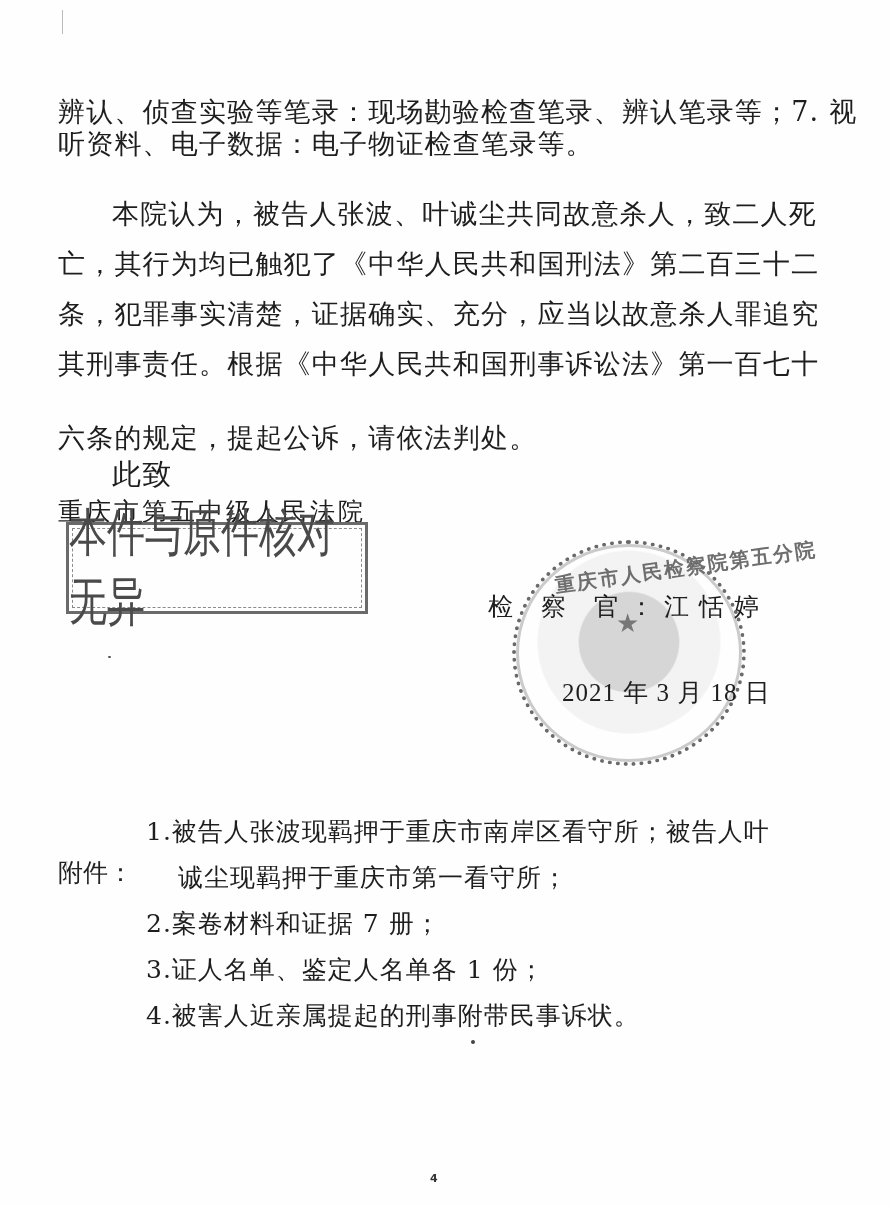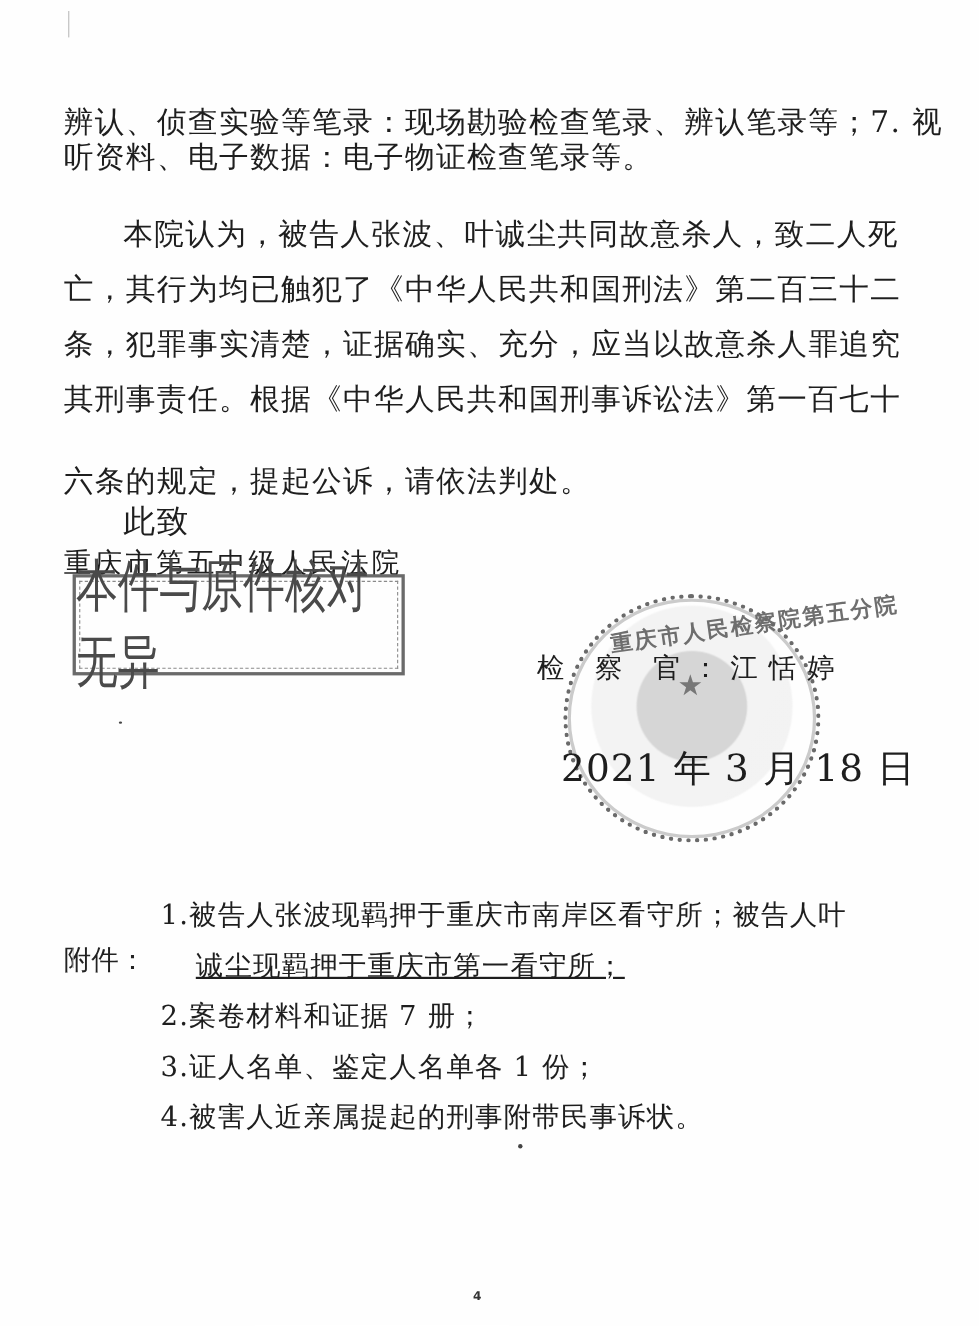--- a/index.html
+++ b/index.html
@@ -35,22 +35,22 @@
     position: absolute; font-size: 22px; color: #6e6e6e; font-weight: bold;
   }
   .seal-star {
     position: absolute; left: 100px; top: 64px; font-size: 26px; color: #777;
   }
   .signer {
     position: absolute; left: 488px; top: 590px; font-size: 25px; letter-spacing: 10px;
     color: #1e1e1e; white-space: nowrap;
   }
   .date {
-    position: absolute; left: 510px; top: 676px; font-size: 34px; color: #1e1e1e;
-    white-space: nowrap; letter-spacing: 1px;
+    position: absolute; left: 562px; top: 676px; font-size: 25px; color: #1e1e1e;
+    white-space: nowrap; letter-spacing: 1px; font-family: Liberation Serif, serif;
   }
   .att-label { position: absolute; left: 58px; font-size: 25px; line-height: 36px; white-space: nowrap; color:#222;margin-top:41px; }
   .att-item { position: absolute; font-size: 25px; line-height: 36px; white-space: nowrap; color:#1e1e1e; letter-spacing: 1px; }
   .page-num {
     position: absolute; left: 430px; top: 1172px; font-family: "DejaVu Sans", "Liberation Sans", sans-serif;
     font-size: 11px; font-weight: bold; color: #333;
   }
   .speck { position: absolute; background: #444; border-radius: 50%; }
   .margin-mark { position: absolute; width: 1px; background: #bbb; }
 </style>
@@ -80,21 +80,21 @@
   <div class="seal">
     <div class="seal-text" style="left:38px; top:10px; transform: rotate(-8deg); font-size:20px; letter-spacing:2px; white-space:nowrap;">重庆市人民检察院第五分院</div>
     <div class="seal-star">★</div>
   </div>
 
   <div class="signer">检 察 官：江恬婷</div>
   <div class="date">2021 年 3 月 18 日</div>
 
   <div class="att-label" style="top:814px;">附件：</div>
   <div class="att-item" style="left:146px; top:814px;">1.被告人张波现羁押于重庆市南岸区看守所；被告人叶</div>
-  <div class="att-item" style="left:178px; top:860px;text-decoration:underline;">诚尘现羁押于重庆市第一看守所；</div>
+  <div class="att-item" style="left:178px; top:860px;">诚尘现羁押于重庆市第一看守所；</div>
   <div class="att-item" style="left:146px; top:906px;">2.案卷材料和证据 7 册；</div>
   <div class="att-item" style="left:146px; top:952px;">3.证人名单、鉴定人名单各 1 份；</div>
   <div class="att-item" style="left:146px; top:998px;">4.被害人近亲属提起的刑事附带民事诉状。</div>
 
   <div class="margin-mark" style="left:66px; top:862px; height:18px;"></div>
   <div class="speck" style="left:471px; top:1040px; width:4px; height:4px;"></div>
 
   <div class="page-num">4</div>
 </div>
 

